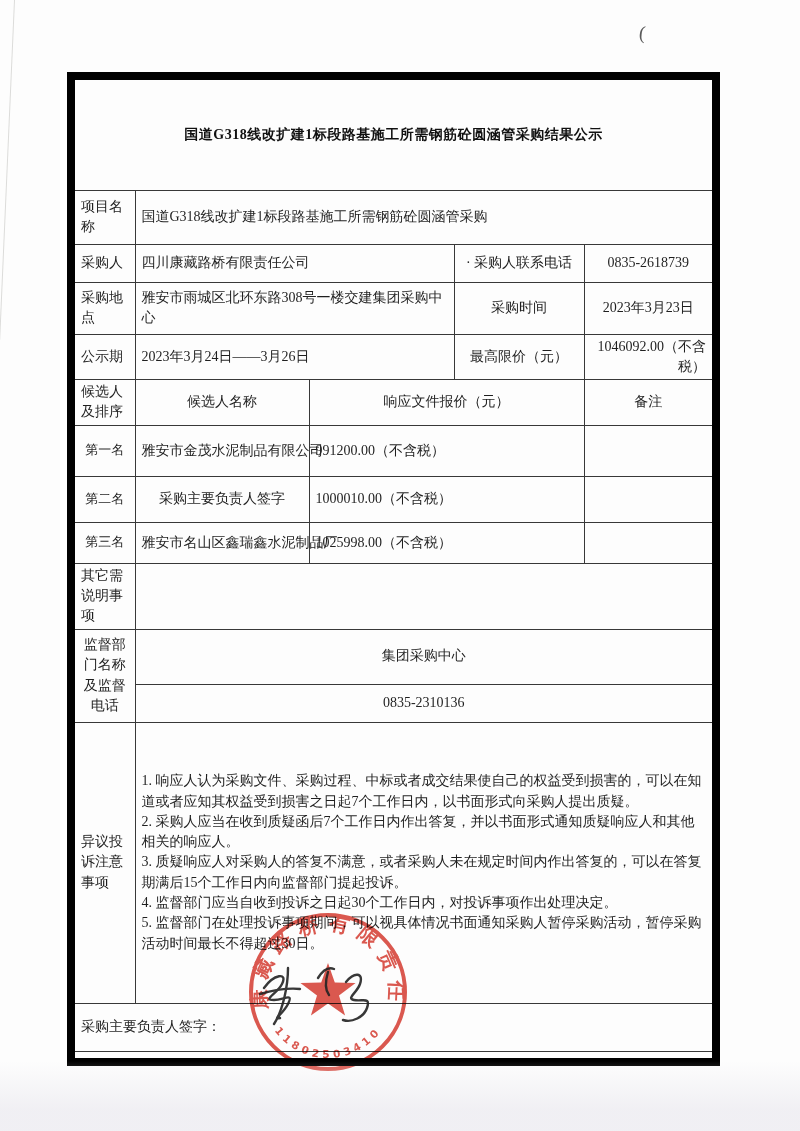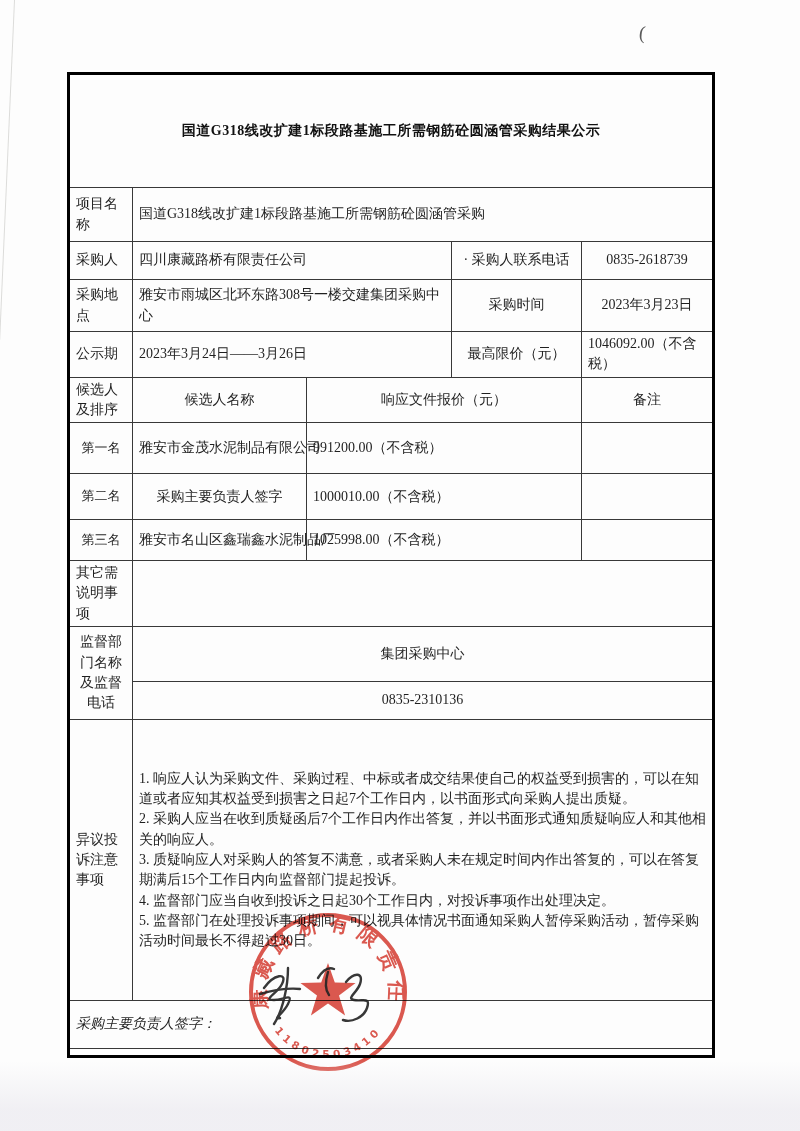--- a/index.html
+++ b/index.html
@@ -12,41 +12,41 @@
   .page{position:absolute;inset:0;}
   .page-edge{position:absolute;left:14px;top:0;width:14px;height:340px;
     border-left:1px solid #dcdcda;transform:rotate(2.5deg);transform-origin:top left;}
   .bottom-shade{position:absolute;left:0;right:0;bottom:0;height:70px;
     background:linear-gradient(180deg,rgba(240,239,243,0) 0%,rgba(238,237,242,.85) 70%);}
   .scan-mark{position:absolute;left:639px;top:22px;font-size:19px;color:#5a5a5a;
     transform:rotate(6deg);}
   table.doc{
     position:absolute;left:67px;top:72px;width:645px;
     border-collapse:collapse;table-layout:fixed;
-    border:3px solid #000000;
+    border:8px solid #000000;
   }
   table.doc td{
     border:1.4px solid #383838;
     font-size:14px;line-height:1.45;
     padding:2px 6px;vertical-align:middle;
     word-break:break-all;
   }
   td.title{
     text-align:center;font-weight:bold;font-size:21px;line-height:1.65;
     padding:0 36px;letter-spacing:.5px;color:#111;
   }
   td.lbl{padding:2px 4px;text-align:left;}
   td.lbl-c{text-align:center;padding:2px 2px;margin-top:34px;}
   td.c{text-align:center;margin-top:24px;}
   td.name-cell{text-align:center;padding:2px 2px;font-size:12.5px;white-space:nowrap;}
   td.price-cell{text-align:left;padding-left:28px;}
-  td.wrapcell{text-align:left;line-height:1.35;}
+  td.wrapcell{text-align:right;line-height:1.35;}
   td.obj-text{padding:6px 10px 6px 8px;font-size:14.3px;line-height:1.56;}
   td.obj-text p{margin:0;}
-  td.sig-row{border-bottom:1.4px solid #383838;padding-left:8px;font-size:15px;font-style:italic;}
+  td.sig-row{border-bottom:1.4px solid #383838;padding-left:8px;font-size:15px;}
   tr.spacer td{border-left:none;border-right:none;border-bottom:none;padding:0;height:6px;}
   .seal{position:absolute;left:243px;top:907px;width:170px;height:170px;
     mix-blend-mode:multiply;opacity:.9;}
   .sig{position:absolute;left:252px;top:952px;width:150px;height:86px;}
 </style>
 </head>
 <body>
 
 <div class="page">
   <div class="page-edge"></div>

